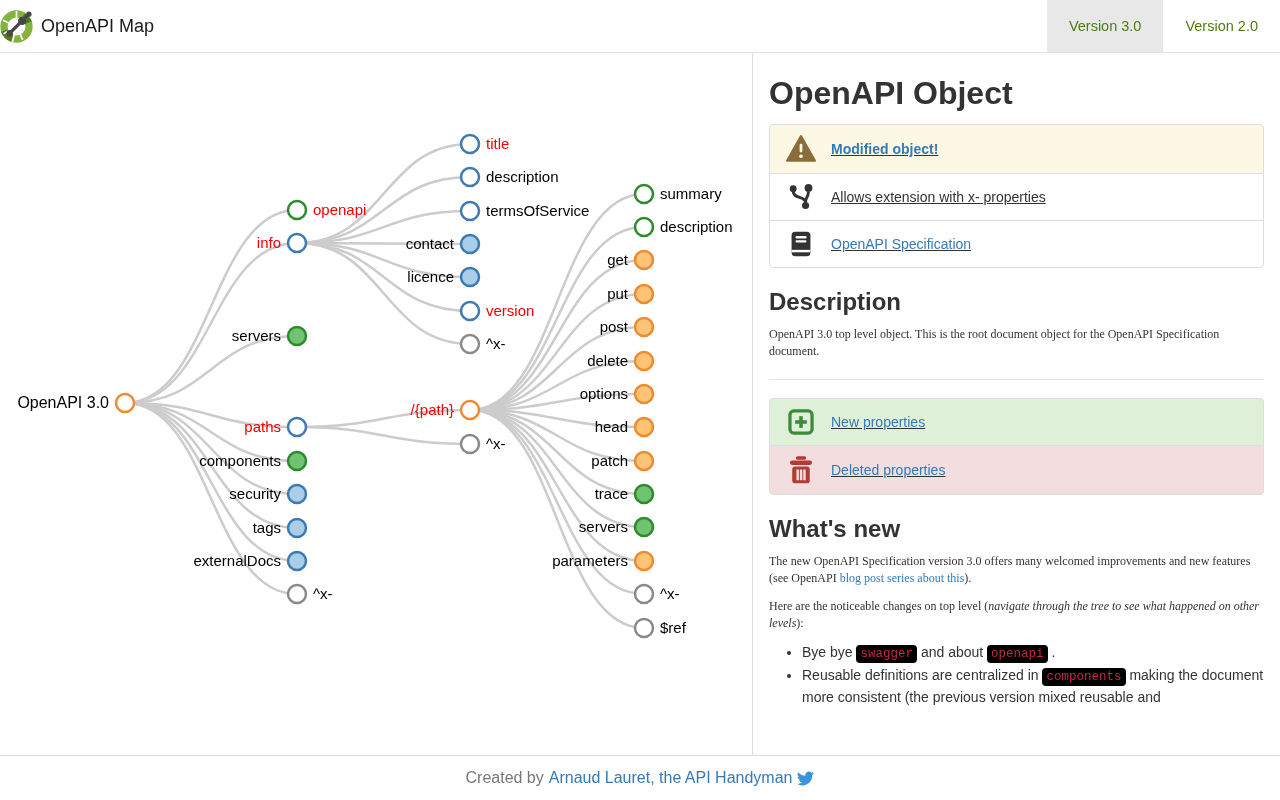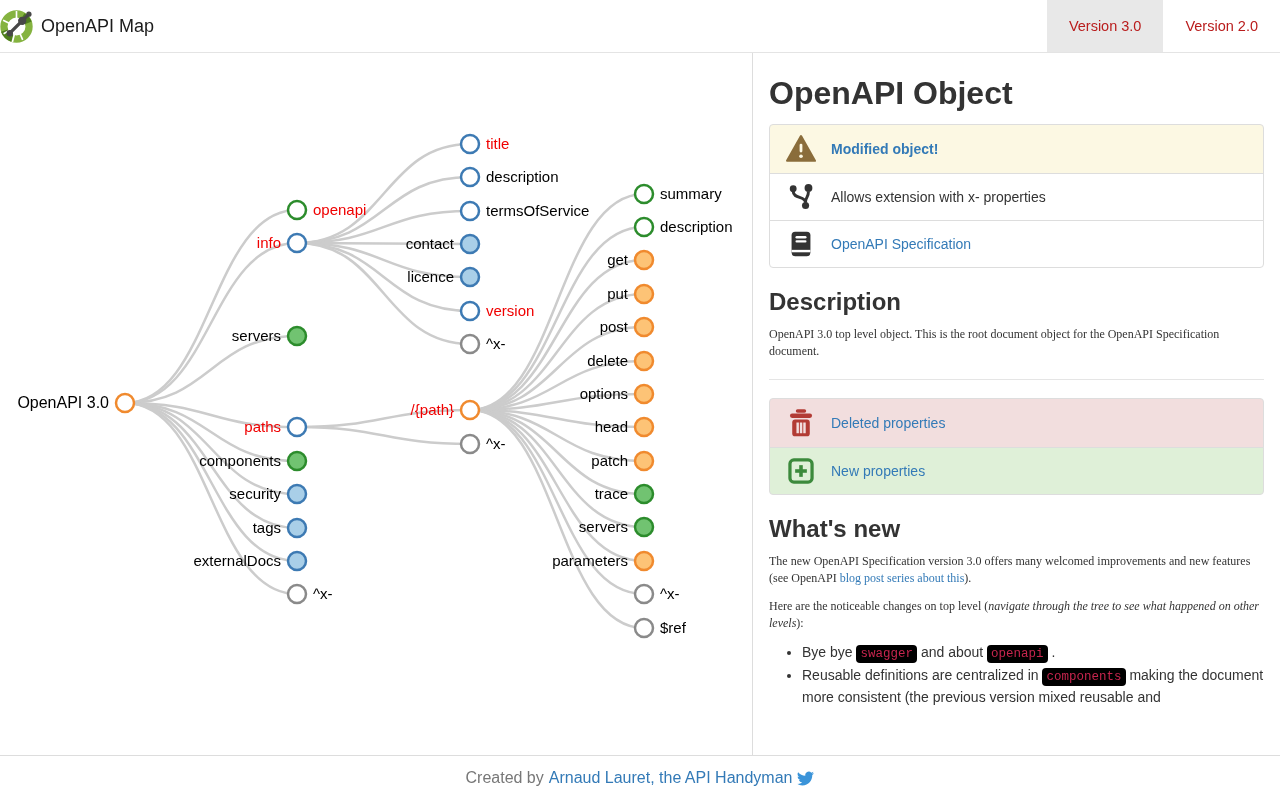--- a/index.html
+++ b/index.html
@@ -5,21 +5,21 @@
   html,body{margin:0;padding:0;width:1280px;height:800px;overflow:hidden;
     font-family:"Liberation Sans","DejaVu Sans",sans-serif;background:#fff;color:#333;}
   body{display:flex;flex-direction:column;}
 
   
   .app-header{height:52px;flex:0 0 52px;display:flex;align-items:stretch;
     justify-content:space-between;border-bottom:1px solid #e4e4e4;background:#fff;}
   .brand{display:flex;align-items:center;gap:8px;}
   .brand-text{font-size:18px;color:#1b1b1b;}
   .tabs{display:flex;}
-  .tab{display:flex;align-items:center;padding:0 22px;font-size:14.5px;color:#b91c1c;cursor:pointer;}
+  .tab{display:flex;align-items:center;padding:0 22px;font-size:14.5px;color:#4d7c0f;cursor:pointer;}
   .tab.active{background:#e8e8e8;}
 
   
   .main{flex:1 1 auto;display:flex;min-height:0;}
   .tree-pane{width:752px;flex:0 0 752px;overflow:hidden;}
   .detail-pane{flex:1 1 auto;border-left:1px solid #ddd;padding:0 16px;overflow:hidden;}
 
   
   .link{fill:none;stroke:#ccc;stroke-width:2.5px;}
   .node circle{stroke-width:2.5px;cursor:pointer;}
@@ -36,21 +36,21 @@
   .la{text-anchor:end;}
   .ra{text-anchor:start;}
 
   
   .detail-pane h1{font-size:32px;font-weight:700;color:#333;margin:22px 0 12px;}
   .detail-pane h2{font-size:24px;font-weight:700;color:#333;margin:20px 0 10px;}
   .detail-pane p{font-size:12px;line-height:1.45;margin:0 0 10px;font-family:Liberation Serif, serif;}
   .detail-pane a{color:#337ab7;text-decoration:none;cursor:pointer;}
   .list-group{margin:0 0 18px;}
   .list-item{display:flex;align-items:center;gap:14px;padding:10px 15px;
-    border:1px solid #ddd;background:#fff;margin-top:-1px;font-size:14px;cursor:pointer;}
+    border:1px solid #ddd;background:#fff;margin-top:-1px;font-size:14px;cursor:pointer;text-decoration:underline;}
   .list-item:first-child{border-radius:4px 4px 0 0;margin-top:0;}
   .list-item:last-child{border-radius:0 0 4px 4px;}
   .list-item .ico{flex:0 0 32px;display:flex;justify-content:center;}
   .li-warning{background:#fcf8e3;}
   .li-danger{background:#f2dede;}
   .li-success{background:#dff0d8;}
   .bold-link{font-weight:700;}
   hr{border:none;border-top:1px solid #e5e5e5;margin:18px 0;}
   .detail-pane ul{margin:0 0 10px;padding-left:33px;font-size:14px;line-height:1.45;}
   .detail-pane li{margin-bottom:2px;}
@@ -313,42 +313,42 @@
       </div>
     </div>
 
     <h2>Description</h2>
     <p>OpenAPI 3.0 top level object. This is the root document object for the OpenAPI Specification document.</p>
 
     <hr>
 
 
     <div class="list-group">
+      <div class="list-item li-success">
+        <span class="ico">
+          <svg width="26" height="26" viewBox="0 0 16 16">
+            <rect x="1.2" y="1.2" width="13.6" height="13.6" rx="2.4" fill="none" stroke="#3c8a3c" stroke-width="2"></rect>
+            <line x1="8" y1="4.4" x2="8" y2="11.6" stroke="#3c8a3c" stroke-width="2.2"></line>
+            <line x1="4.4" y1="8" x2="11.6" y2="8" stroke="#3c8a3c" stroke-width="2.2"></line>
+          </svg>
+        </span>
+        <a>New properties</a>
+      </div>
       <div class="list-item li-danger">
         <span class="ico">
           <svg width="26" height="28" viewBox="0 0 16 17">
             <rect x="4.8" y="0" width="6.4" height="2.2" rx="1.1" fill="#b23b34"></rect>
             <rect x="1.2" y="2.7" width="13.6" height="2.7" rx="1.3" fill="#b23b34"></rect>
             <rect x="2.6" y="6.4" width="10.8" height="10.3" rx="1.8" fill="#b23b34"></rect>
             <rect x="5.2" y="8.2" width="1.5" height="6.6" fill="#f2dede"></rect>
             <rect x="7.3" y="8.2" width="1.5" height="6.6" fill="#f2dede"></rect>
             <rect x="9.4" y="8.2" width="1.5" height="6.6" fill="#f2dede"></rect>
           </svg>
         </span>
         <a>Deleted properties</a>
-      </div>
-      <div class="list-item li-success">
-        <span class="ico">
-          <svg width="26" height="26" viewBox="0 0 16 16">
-            <rect x="1.2" y="1.2" width="13.6" height="13.6" rx="2.4" fill="none" stroke="#3c8a3c" stroke-width="2"></rect>
-            <line x1="8" y1="4.4" x2="8" y2="11.6" stroke="#3c8a3c" stroke-width="2.2"></line>
-            <line x1="4.4" y1="8" x2="11.6" y2="8" stroke="#3c8a3c" stroke-width="2.2"></line>
-          </svg>
-        </span>
-        <a>New properties</a>
       </div>
     </div>
 
     <h2>What's new</h2>
     <p><span>The new OpenAPI Specification version 3.0 offers many welcomed improvements and new features (see OpenAPI </span><a>blog post series about this</a><span>).</span></p>
 
     <p><span>Here are the noticeable changes on top level (</span><em>navigate through the tree to see what happened on other levels</em><span>):</span></p>
 
     <ul>
       <li><span>Bye bye </span><code>swagger</code><span> and about </span><code>openapi</code><span> .</span></li>

